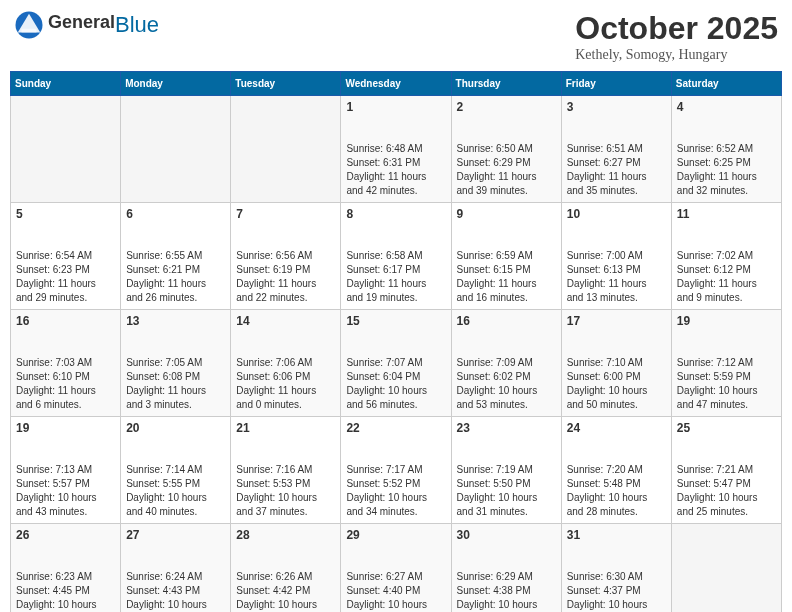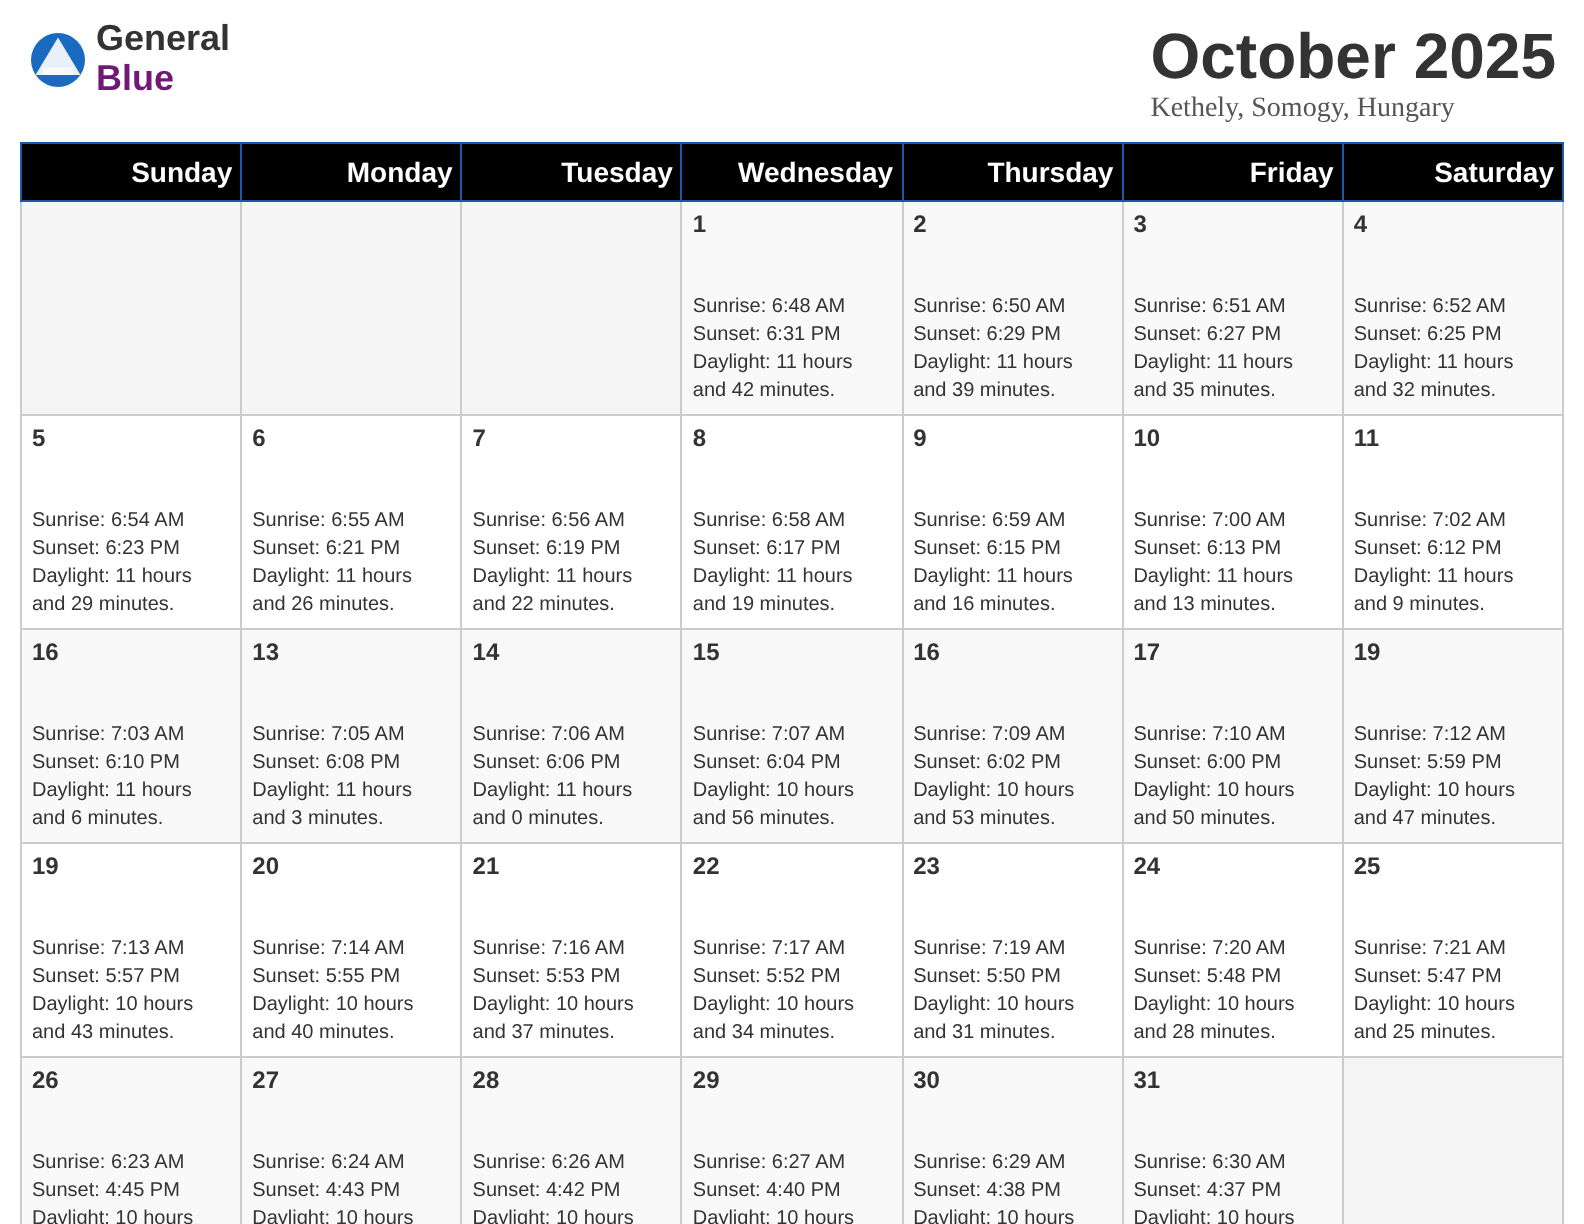--- a/index.html
+++ b/index.html
@@ -16,32 +16,32 @@
       align-items: flex-start;
       margin-bottom: 8px;
       padding: 0 4px;
     }
     .logo {
       display: flex;
       align-items: center;
     }
     .logo-text {
       display: flex;
-      flex-direction: column;
+      flex-direction: row;
       line-height: 1.1;
     }
     .logo-general {
       font-size: 18px;
       font-weight: bold;
       color: #333;
     }
     .logo-blue {
-      font-size: 18px;
-      font-weight: bold;
-      color: #701a75;
+      font-size: 22px;
+      font-weight: normal;
+      color: #0369a1;
     }
     .logo-icon {
       width: 30px;
       height: 30px;
       margin-right: 4px;
     }
     .title-block {
     }
     .month-title {
       font-size: 32px;
@@ -52,25 +52,25 @@
       font-size: 14px;
       color: #555;
       font-family: Liberation Serif, serif;
     }
     .calendar {
       width: 100%;
       border-collapse: collapse;
       font-size: 10.5px;
     }
     .calendar thead tr th {
-      background-color: #000000;
+      background-color: #0369a1;
       color: #fff;
       padding: 6px 4px;
-      text-align: right;
-      font-size: 14px;
+      text-align: left;
+      font-size: 10px;
       font-weight: bold;
       border: 1px solid #1a5aaa;
     }
     .calendar tbody tr td {
       border: 1px solid #ccc;
       vertical-align: top;
       padding: 4px 5px;
       width: calc(100% / 7);
       min-height: 80px;
       background: #fff;

